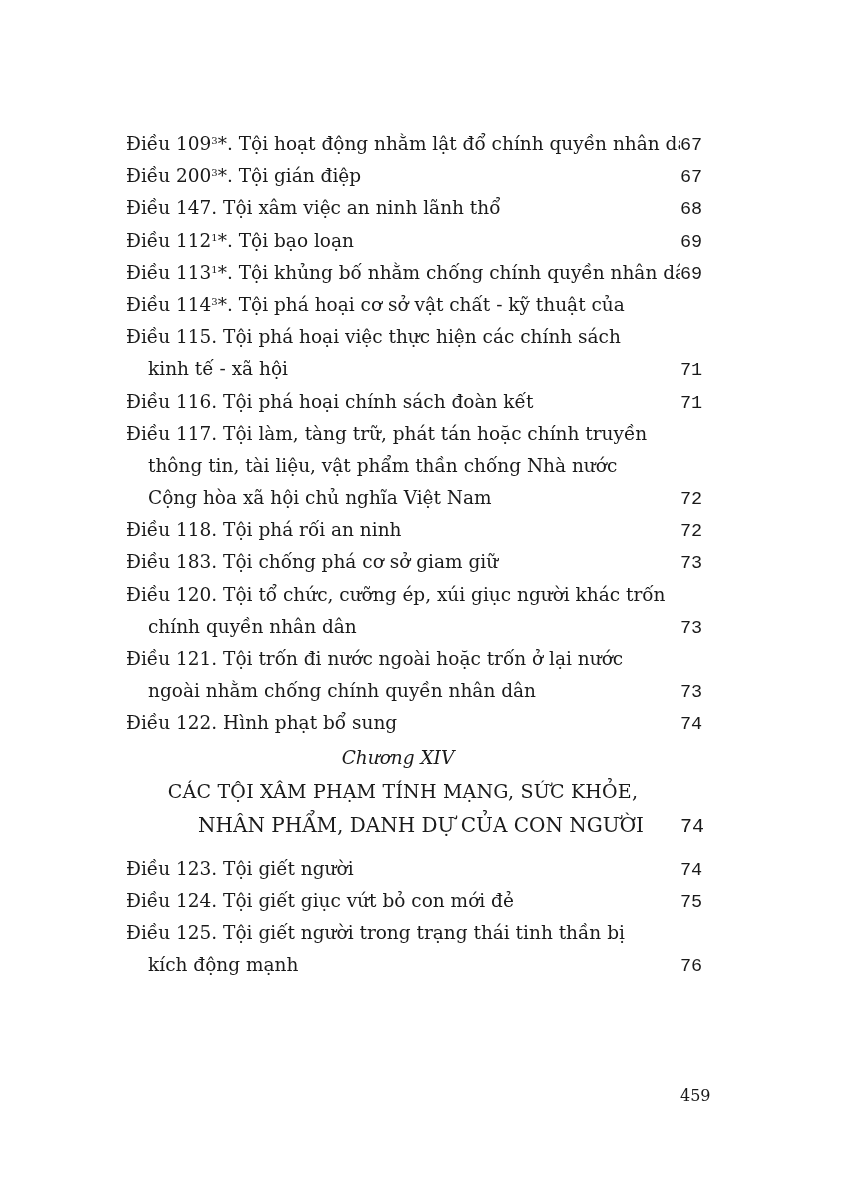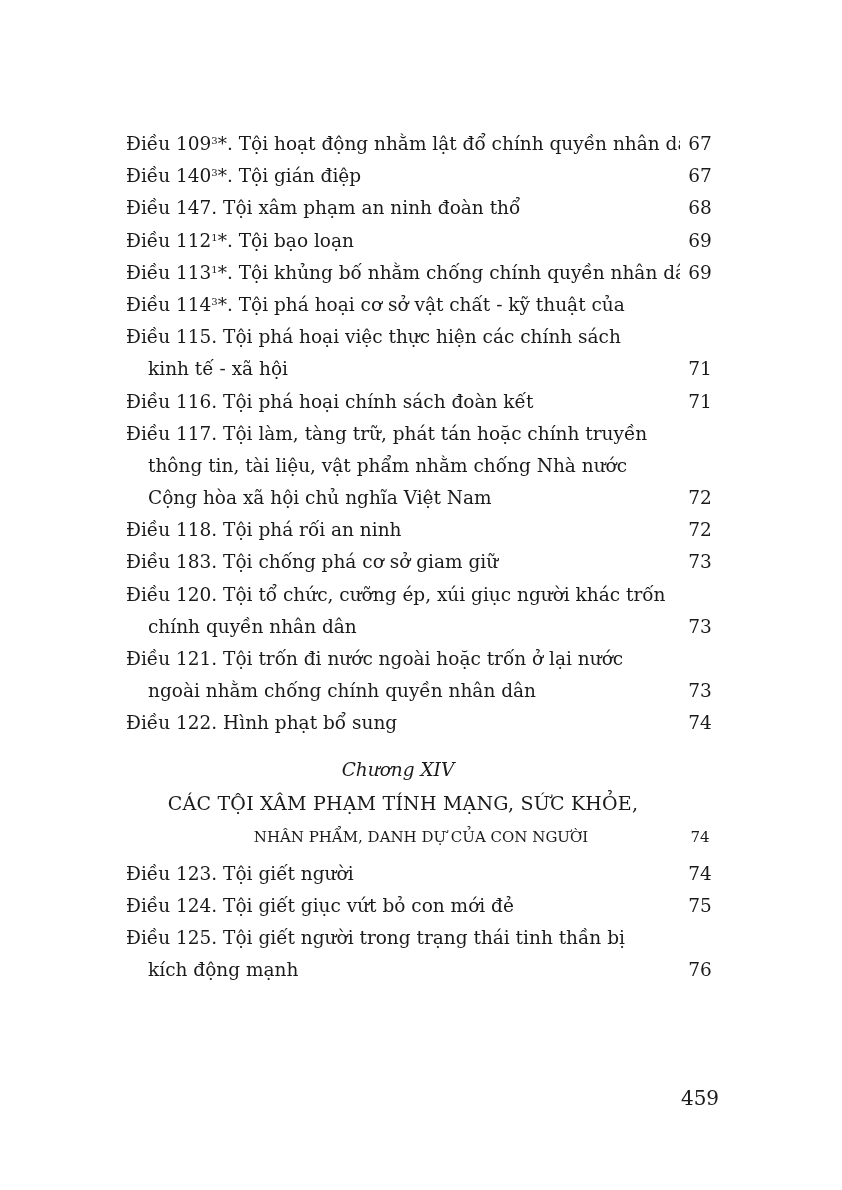--- a/index.html
+++ b/index.html
@@ -6,56 +6,56 @@
     body { width: 842px; height: 1190px; position: relative; overflow: hidden;
       font-family: "DejaVu Serif", "Liberation Serif", serif; color: #1a1a1a; }
     .page { position: absolute; left: 0; top: 0; width: 842px; height: 1190px; }
     .toc { position: absolute; left: 126px; top: 128px; width: 594px; }
     .entry { position: relative; }
     .line { display: flex; justify-content: space-between; align-items: baseline;
       height: 32.2px; line-height: 32.2px; font-size: 18.5px; white-space: nowrap; }
     .line .txt { flex: 1; overflow: hidden; }
     .line.cont .txt { padding-left: 22px; }
     .line.justify .txt { text-align: justify; text-align-last: justify; padding-right: 70px; }
-    .pg { width: 40px; text-align: center; flex: none; }
+    .pg { width: 40px; text-align: left; flex: none; font-family: Liberation Mono, monospace; }
     sup { font-size: 10px; vertical-align: top; position: relative; top: -3px; }
     .italic { }
-    .chapter { margin-top: 14px; }
+    .chapter { margin-top: 2px; }
     .chapter-label { text-align: center; font-style: italic; font-size: 18.5px;
       height: 32px; line-height: 32px; padding-right: 50px; }
     .chapter-title { text-align: center; font-size: 19px; height: 34px; line-height: 34px;
       padding-right: 40px; letter-spacing: 0.2px; }
     .chapter-title-row { display: flex; justify-content: space-between; align-items: baseline;
-      height: 34px; line-height: 34px; font-size: 15px; }
+      height: 34px; line-height: 34px; font-size: 20px; }
     .chapter-title-row .txt { flex: 1; text-align: center; padding-left: 36px; }
-    .after-chapter { margin-top: 4px; }
+    .after-chapter { margin-top: 11px; }
     .page-number { position: absolute; left: 680px; top: 1086px; width: 40px;
-      text-align: center; font-size: 20px; }
+      text-align: left; font-size: 16px; }
   </style>
 </head>
 <body>
 
 <div class="page">
   <div class="toc">
     <div id="entries-before">
         <div class="entry">
           <div class="line">
             <span class="txt"><span class="italic">Điều 109</span><sup class="italic">3</sup><span class="italic">*</span><span>. Tội hoạt động nhằm lật đổ chính quyền nhân dân</span></span>
             <span class="pg">67</span>
           </div>
         </div>
         <div class="entry">
           <div class="line">
-            <span class="txt"><span class="italic">Điều 140</span><sup class="italic">3</sup><span class="italic">*</span><span>. Tội gián điệp</span></span>
+            <span class="txt"><span class="italic">Điều 200</span><sup class="italic">3</sup><span class="italic">*</span><span>. Tội gián điệp</span></span>
             <span class="pg">67</span>
           </div>
         </div>
         <div class="entry">
           <div class="line">
-            <span class="txt"><span>Điều 147</span><span>. Tội xâm phạm an ninh đoàn thổ</span></span>
+            <span class="txt"><span>Điều 147</span><span>. Tội xâm việc an ninh lãnh thổ</span></span>
             <span class="pg">68</span>
           </div>
         </div>
         <div class="entry">
           <div class="line">
             <span class="txt"><span class="italic">Điều 112</span><sup class="italic">1</sup><span class="italic">*</span><span class="italic">. Tội bạo loạn</span></span>
             <span class="pg">69</span>
           </div>
         </div>
         <div class="entry">
@@ -85,21 +85,21 @@
             <span class="txt"><span>Điều 116</span><span>. Tội phá hoại chính sách đoàn kết</span></span>
             <span class="pg">71</span>
           </div>
         </div>
         <div class="entry">
           <div class="line justify">
             <span class="txt"><span>Điều 117</span><span>. Tội làm, tàng trữ, phát tán hoặc chính truyền</span></span>
             <span class="pg"></span>
           </div>
           <div class="line cont justify">
-            <span class="txt"><span>thông tin, tài liệu, vật phẩm nhằm chống Nhà nước</span></span>
+            <span class="txt"><span>thông tin, tài liệu, vật phẩm thần chống Nhà nước</span></span>
             <span class="pg"></span>
           </div>
           <div class="line cont">
             <span class="txt"><span>Cộng hòa xã hội chủ nghĩa Việt Nam</span></span>
             <span class="pg">72</span>
           </div>
         </div>
         <div class="entry">
           <div class="line">
             <span class="txt"><span>Điều 118</span><span>. Tội phá rối an ninh</span></span>

